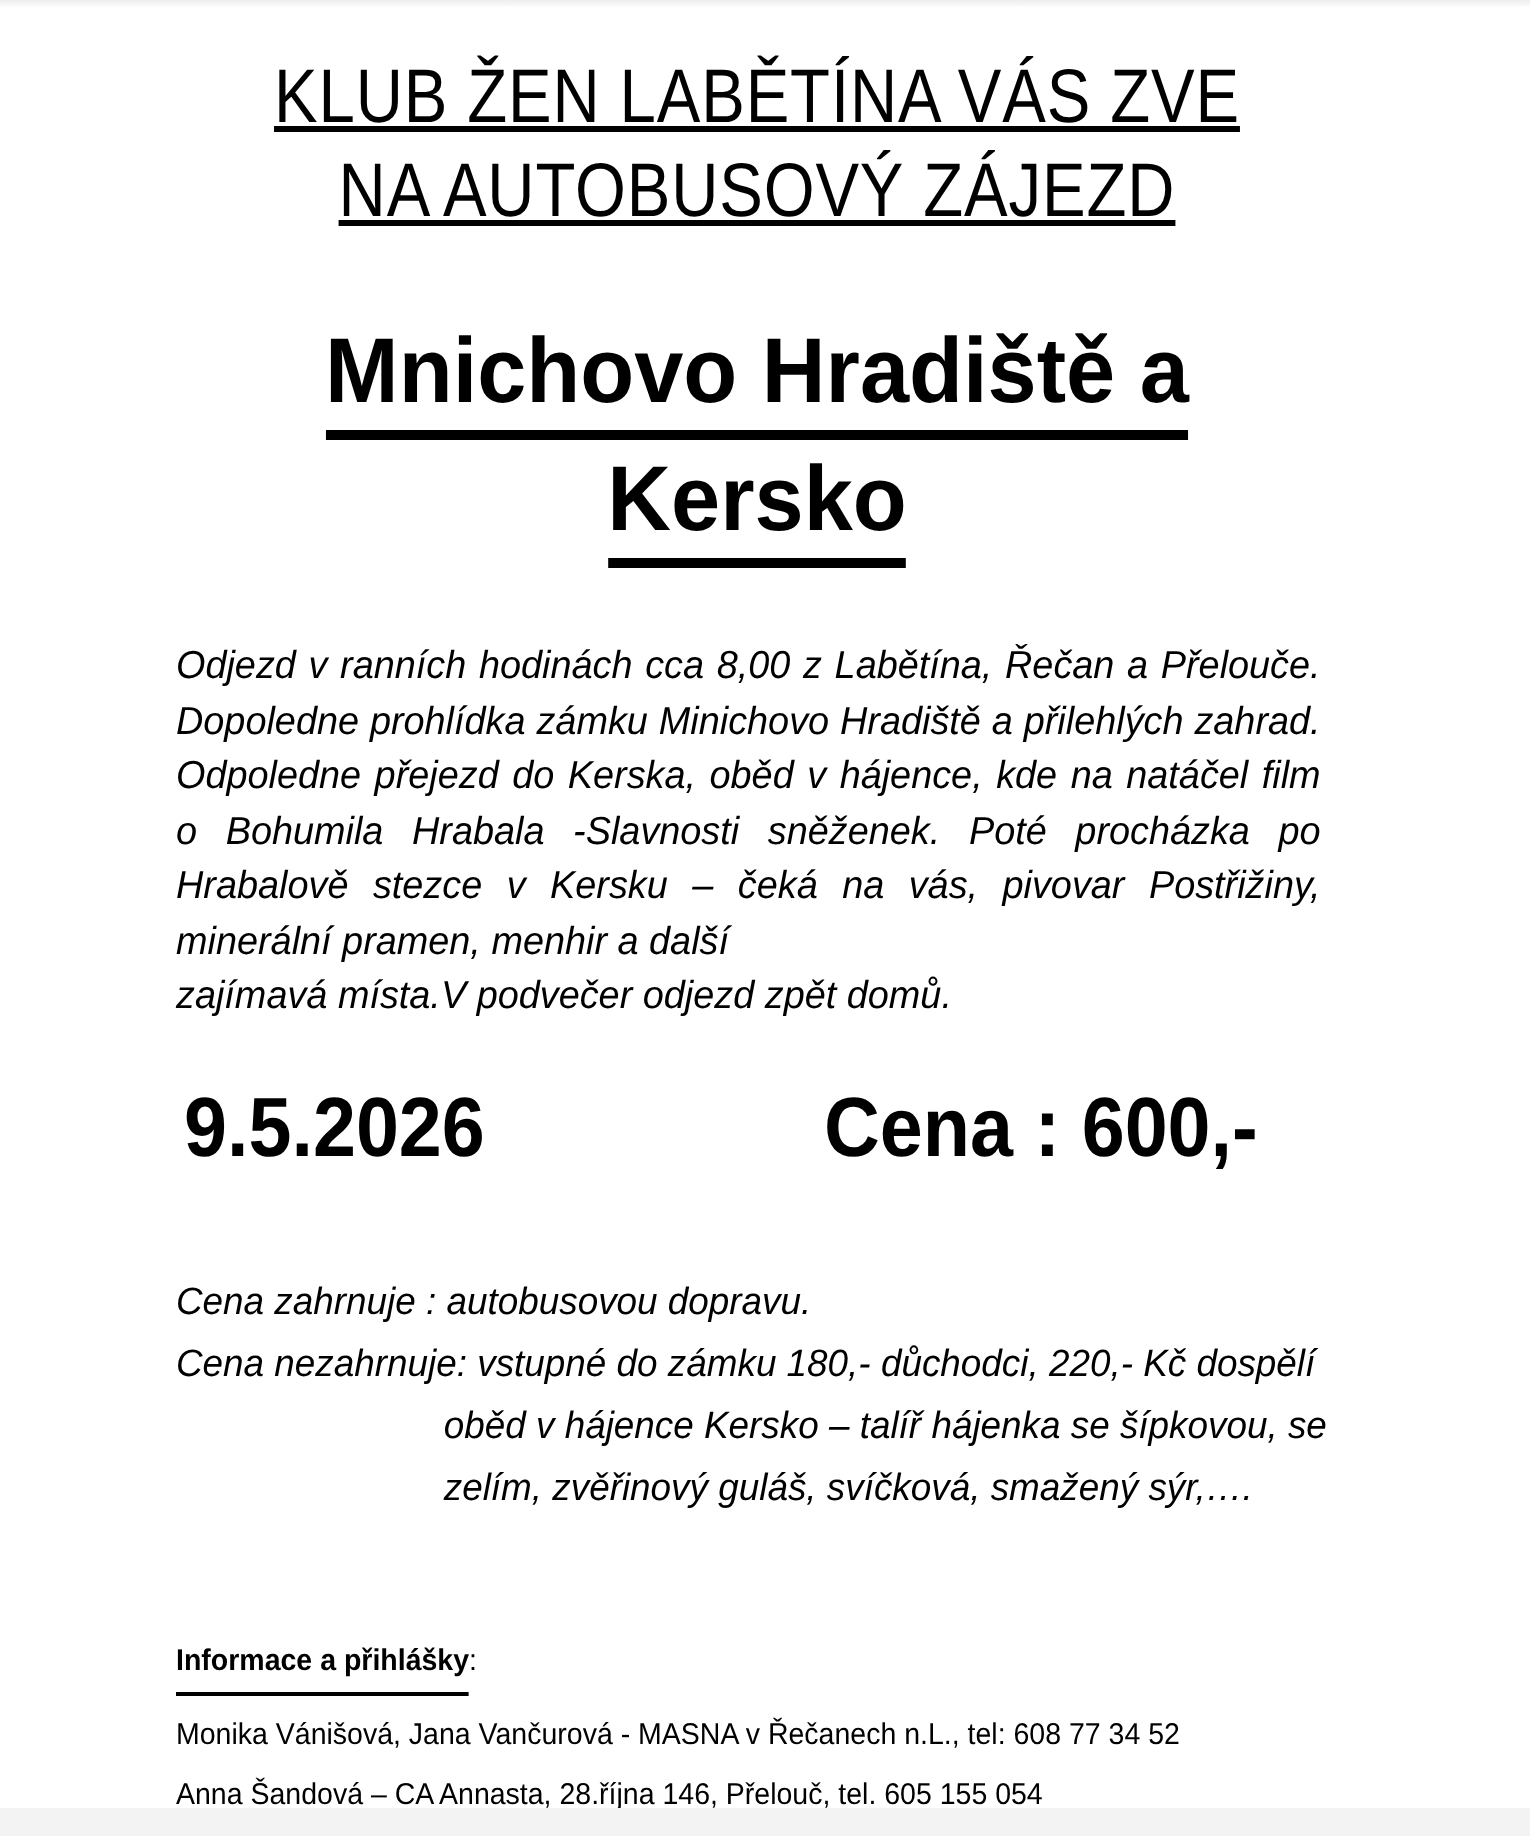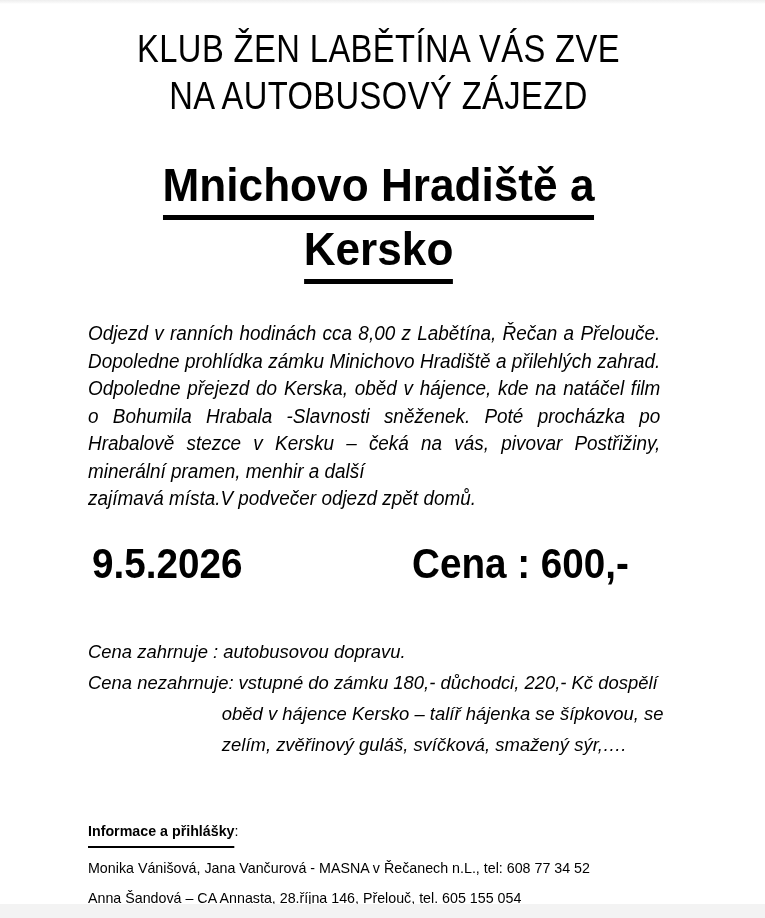--- a/index.html
+++ b/index.html
@@ -33,20 +33,21 @@
     bottom: 0; left: 0;
     width: 765px;
     height: 14px;
     background: #f3f3f3;
   }
   .content {
     position: absolute;
     top: 4px; left: 0;
     width: 757px;
     height: 900px;
+    text-decoration: underline;
   }
 
   
   .header {
     text-align: center;
     font-family: "Liberation Sans", sans-serif;
     font-weight: 400;
     font-size: 38px;
     line-height: 47px;
     letter-spacing: 0.5px;

